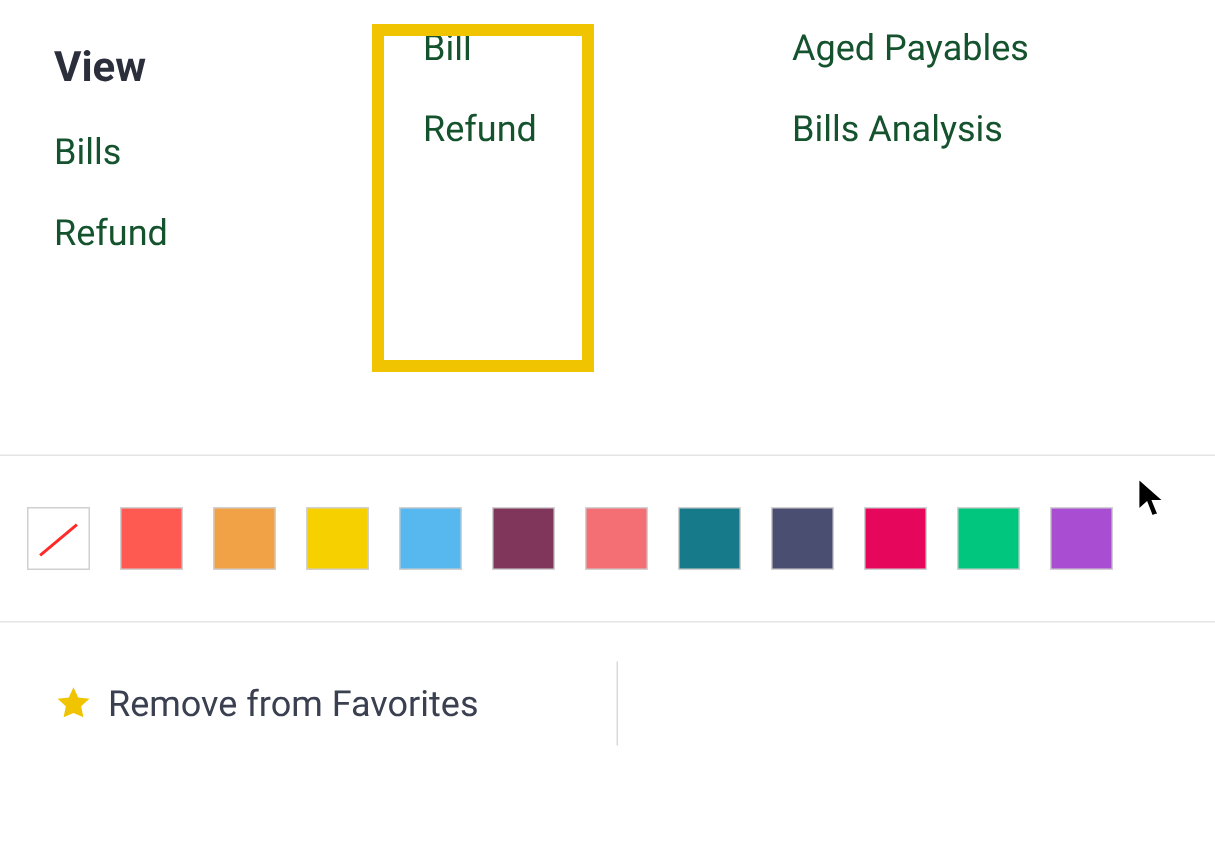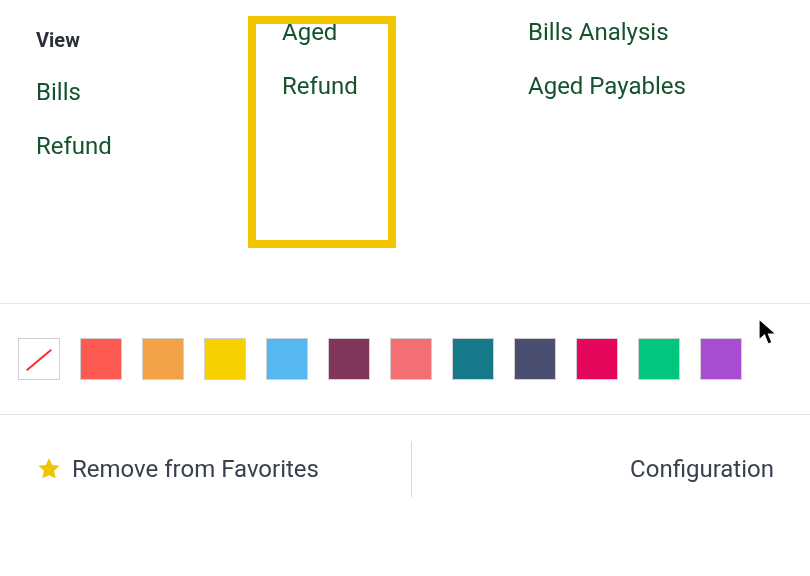--- a/index.html
+++ b/index.html
@@ -21,21 +21,21 @@
     display: flex;
     padding: 16px 36px 8px 36px;
     border-bottom: 1px solid #e5e5e5;
     min-height: 304px;
   }
   .col {
     flex: 1;
     padding-right: 8px;
   }
   .col-heading {
-    font-size: 20px;
+    font-size: 28px;
     font-weight: 700;
     color: #2b2f3b;
     margin: 12px 0 24px 0;
   }
   .col-item {
     font-size: 24px;
     color: #14532d;
     margin: 0 0 22px 0;
     line-height: 1.35;
     cursor: pointer;
@@ -110,27 +110,27 @@
 
   <div class="menu-columns">
 
     <div class="col">
       <div class="col-heading">View</div>
       <div class="col-item">Bills</div>
       <div class="col-item">Refund</div>
     </div>
 
     <div class="col">
-      <div class="col-item">Aged</div>
+      <div class="col-item">Bill</div>
       <div class="col-item">Refund</div>
     </div>
 
     <div class="col">
+      <div class="col-item">Aged Payables</div>
       <div class="col-item">Bills Analysis</div>
-      <div class="col-item">Aged Payables</div>
     </div>
 
     <div class="highlight-box" id="highlight-box" style="top: 16px; left: 248px; width: 148px; height: 232px;"></div>
   </div>
 
   <div class="color-row" id="color-row">
       <div class="swatch none"></div>
       <div class="swatch" style="background: rgb(255, 90, 82);"></div>
       <div class="swatch" style="background: rgb(242, 162, 70);"></div>
       <div class="swatch" style="background: rgb(247, 208, 0);"></div>
@@ -147,21 +147,20 @@
   <div class="footer">
     <div class="footer-left">
       <span class="star-icon">
         <svg width="26" height="26" viewBox="0 0 24 24">
           <path fill="#f0c400" d="M12 2l2.9 6.3 6.9.7-5.1 4.7 1.4 6.8L12 17.8 5.9 20.5 7.3 13.7 2.2 9l6.9-.7L12 2z"></path>
         </svg>
       </span>
       <span>Remove from Favorites</span>
     </div>
     <div class="footer-divider"></div>
-    <div class="footer-right">Configuration</div>
   </div>
 
   <div class="cursor">
     <svg width="20" height="28" viewBox="0 0 20 28">
       <path d="M1 1 L1 22 L6.5 17 L10 26 L14 24.5 L10.5 16 L18 16 Z" fill="#000000" stroke="#ffffff" stroke-width="1.2"></path>
     </svg>
   </div>
 
 </div>
 

